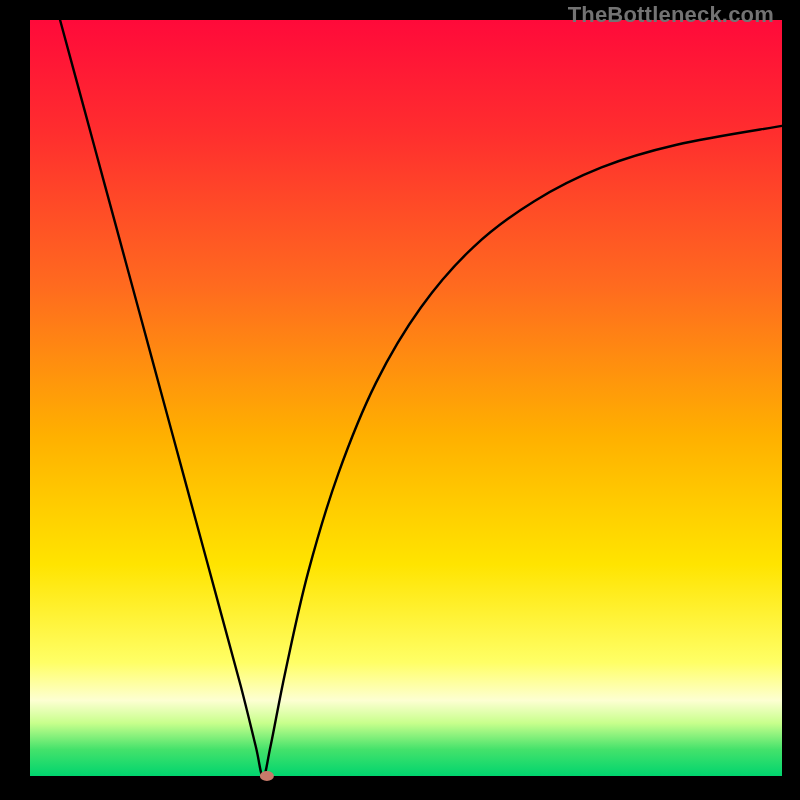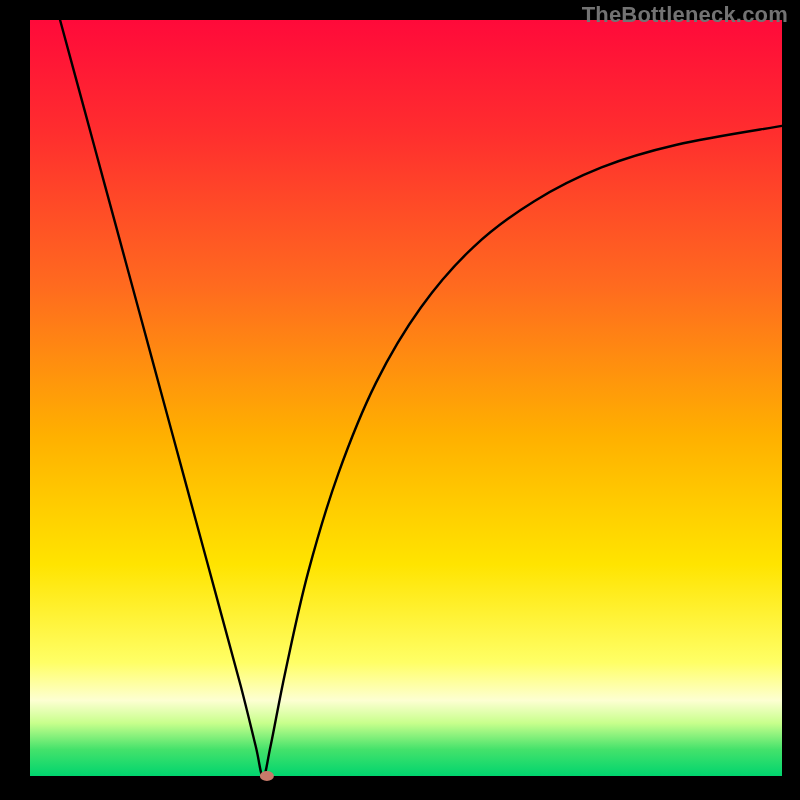--- a/index.html
+++ b/index.html
@@ -12,21 +12,21 @@
   }
   .outer {
     position: relative;
     width: 800px;
     height: 800px;
     background: #000;
   }
   .watermark {
     position: absolute;
     top: 2px;
-    right: 12px;
+    right: 26px;
     font-family: Arial, Helvetica, sans-serif;
     font-size: 22px;
     font-weight: 600;
     color: #737373;
     letter-spacing: 0.2px;
     z-index: 10;
   }
   svg {
     display: block;
   }

